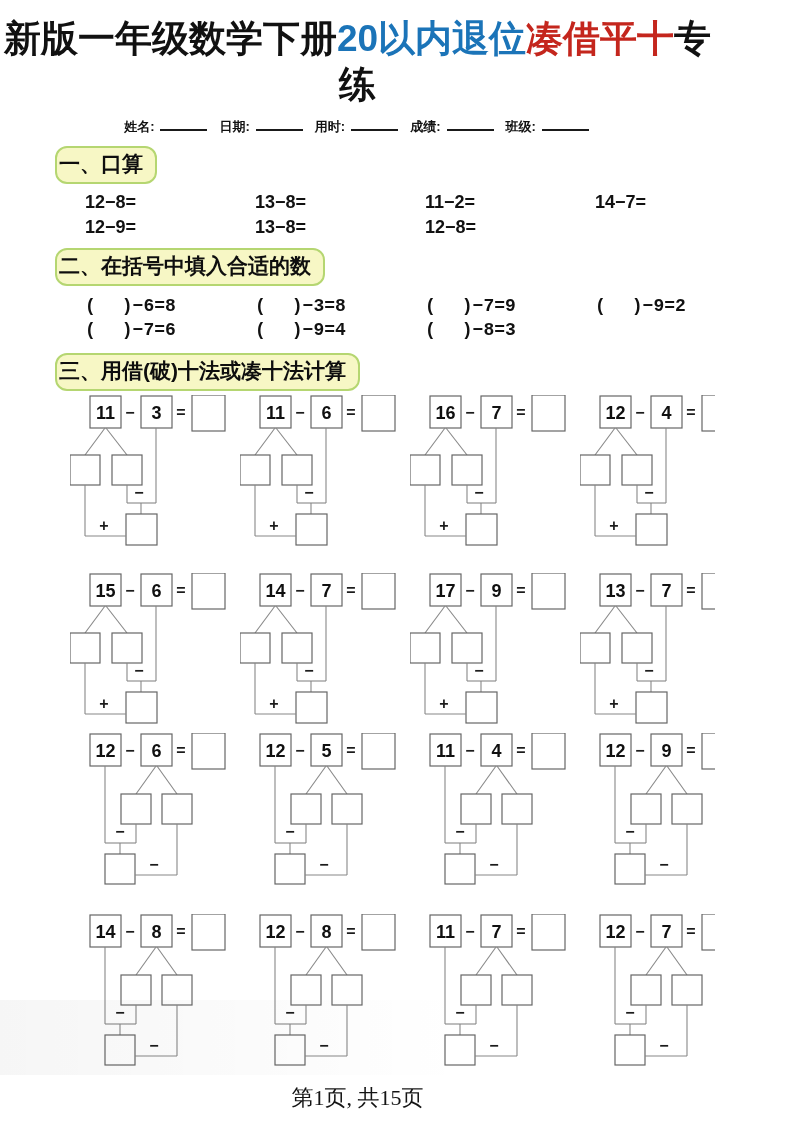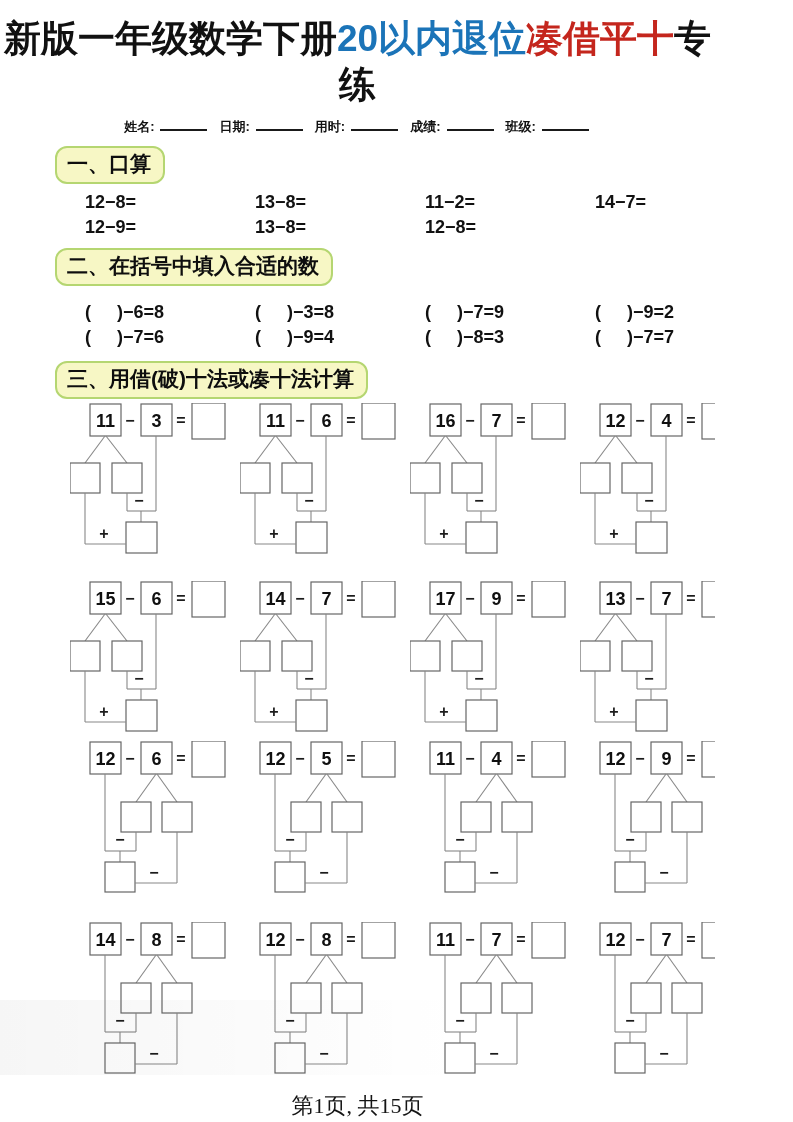--- a/index.html
+++ b/index.html
@@ -32,21 +32,21 @@
   .info-field:first-child{margin-left:0;}
   .blank{
     display:inline-block;
     width:47px;height:13px;
     border-bottom:2px solid #1a1a1a;
     margin:0 2px 0 6px;
   }
   .pill{
     width:fit-content;
     margin:10px 0 0 55px;
-    padding:2px 12px 4px 10px;
+    padding:2px 12px 4px 2px;
     background:var(--pill-bg,#f7f7c5);
     border:2.5px solid var(--pill-border,#b5d671);
     border-radius:12px;
     font-size:21px;
     font-weight:bold;
     color:#0e0e0e;
   }
   .oral-grid{
     display:grid;
     grid-template-columns:repeat(4,170px);
@@ -95,29 +95,28 @@
       <span>12−8=</span>
       <span>13−8=</span>
       <span>11−2=</span>
       <span>14−7=</span>
       <span>12−9=</span>
       <span>13−8=</span>
       <span>12−8=</span>
     </div>
 
   <div class="pill">二、在括号中填入合适的数</div>
-  <div class="oral-grid" id="s2-grid" style="margin-top:16px;">
+  <div class="oral-grid" id="s2-grid" style="margin-top:10px;font-family:Liberation Mono, monospace;">
       <span><span>(</span><span class="paren-gap"></span><span>)−6=8</span></span>
       <span><span>(</span><span class="paren-gap"></span><span>)−3=8</span></span>
       <span><span>(</span><span class="paren-gap"></span><span>)−7=9</span></span>
       <span><span>(</span><span class="paren-gap"></span><span>)−9=2</span></span>
       <span><span>(</span><span class="paren-gap"></span><span>)−7=6</span></span>
       <span><span>(</span><span class="paren-gap"></span><span>)−9=4</span></span>
       <span><span>(</span><span class="paren-gap"></span><span>)−8=3</span></span>
-      <span><span>(</span><span class="paren-gap"></span><span>)−7=7</span></span>
     </div>
 
   <div class="pill" style="margin-top:13px;">三、用借(破)十法或凑十法计算</div>
   <div class="diagram-block" id="s3-block">
       <div class="diagram-row">
         <div class="diagram-cell"><svg width="170" height="152" viewBox="0 0 170 152">
             <rect x="20" y="1" width="31" height="32" class="dbox"></rect>
             <text x="35.5" y="24" class="num">11</text>
             <text x="60" y="23" class="op">−</text>
             <rect x="71" y="1" width="31" height="32" class="dbox"></rect>

